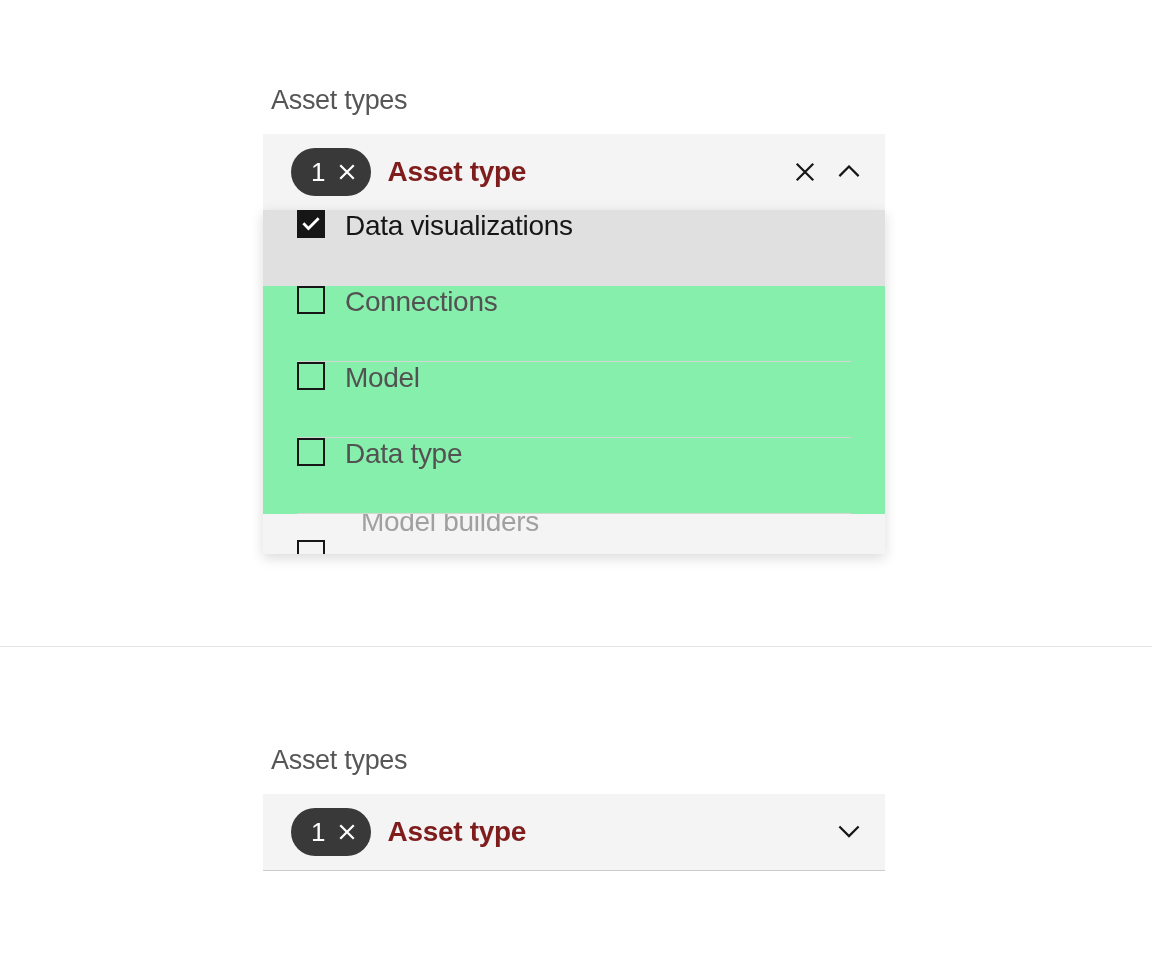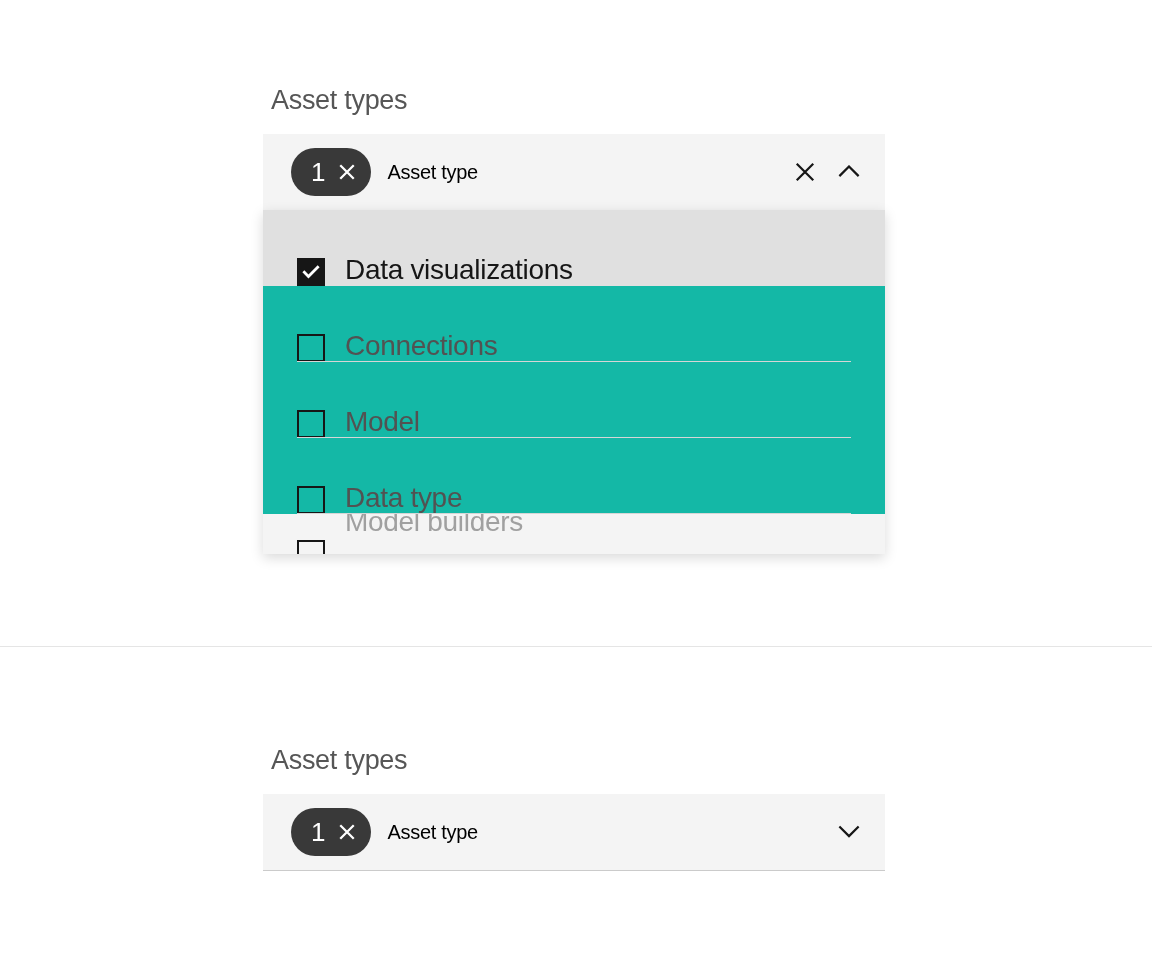--- a/index.html
+++ b/index.html
@@ -57,23 +57,23 @@
     }
     .count-badge-close {
       display: inline-flex;
       align-items: center;
       justify-content: center;
       width: 24px;
       height: 24px;
     }
     .header-title {
       flex: 1;
-      font-size: 20px;
-      color: #000000;
-      font-weight: 400;
+      font-size: 28px;
+      color: #7f1d1d;
+      font-weight: 700;
       letter-spacing: -0.3px;
     }
     .header-icons {
       display: flex;
       align-items: center;
       gap: 20px;
     }
     .icon-btn {
       display: inline-flex;
       align-items: center;
@@ -83,30 +83,30 @@
       cursor: pointer;
     }
     .dropdown-list {
       background: #f4f4f4;
       box-shadow: 0 4px 12px rgba(0,0,0,0.15);
       max-height: 344px;
       overflow: hidden;
     }
     .dropdown-option {
       display: flex;
-      align-items: flex-end;
+      align-items: flex-start;
       height: 76px;
       padding: 0 34px;
       position: relative;
     }
     .dropdown-option.selected {
       background: #e0e0e0;
     }
     .dropdown-option:not(.selected) {
-      background: #14b8a6;
+      background: #86efac;
     }
     .option-divider {
       position: absolute;
       bottom: 0;
       left: 34px;
       right: 34px;
       height: 1px;
       background: #d6d6d6;
     }
     .checkbox {
@@ -130,20 +130,21 @@
     }
     .dropdown-option.selected .option-label {
       color: #161616;
     }
     .partial-option {
       display: flex;
       align-items: flex-end;
       height: 40px;
       padding: 0 34px;
       overflow: hidden;
+      gap: 16px;
     }
     .partial-option .checkbox-partial {
       width: 28px;
       height: 14px;
       border-top: 2px solid #161616;
       border-left: 2px solid #161616;
       border-right: 2px solid #161616;
       margin-right: 20px;
       flex-shrink: 0;
       align-self: flex-end;

